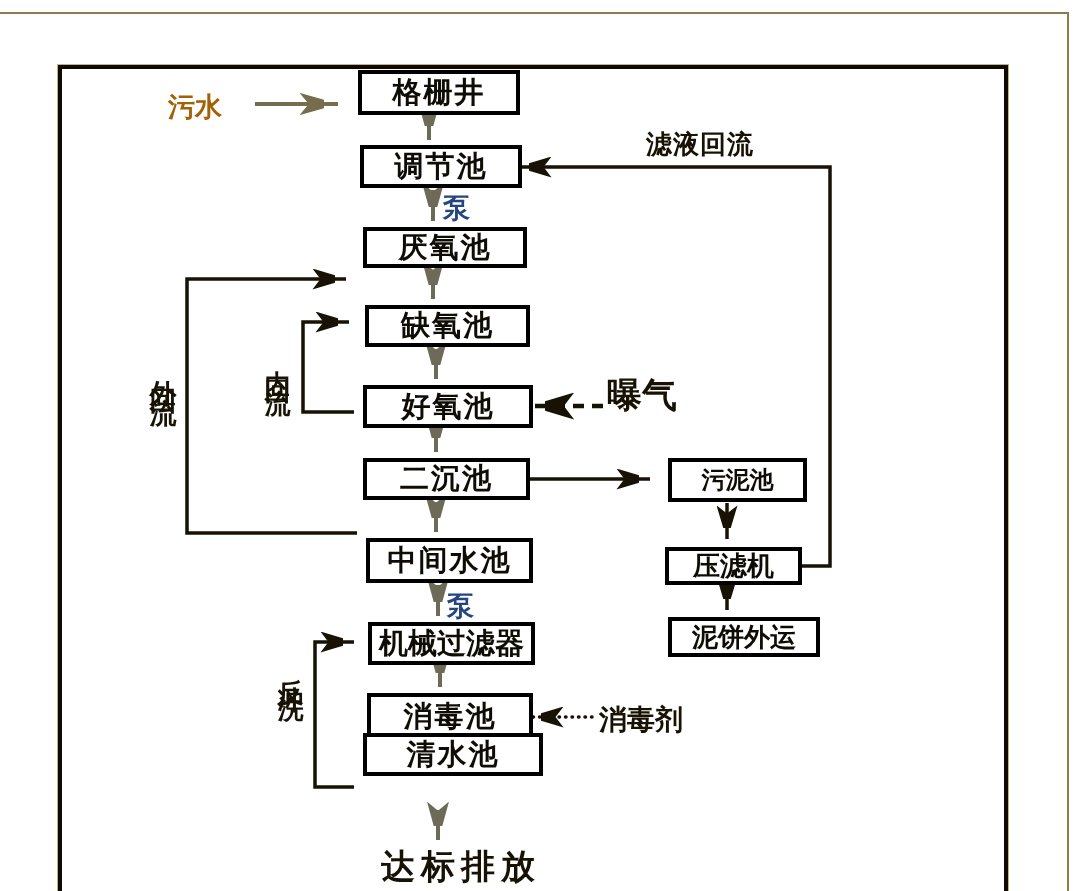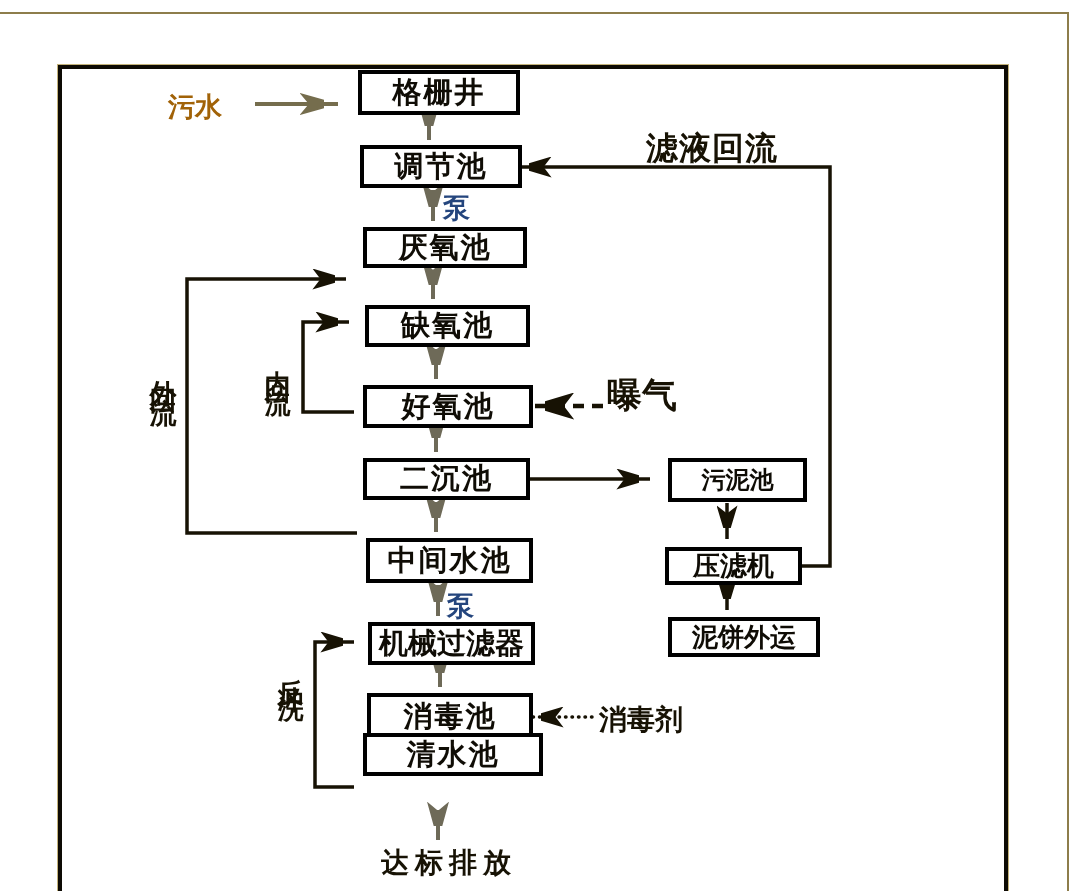--- a/index.html
+++ b/index.html
@@ -93,21 +93,21 @@
   <div class="node" style="left:358px;top:622px;width:167px;height:43px;letter-spacing:0">机械过滤器</div>
   <div class="node" style="left:357px;top:693px;width:166px;height:47px">消毒池</div>
   <div class="node" style="left:353px;top:733px;width:180px;height:43px">清水池</div>
   <div class="node" style="left:658px;top:458px;width:139px;height:44px;font-size:24px;letter-spacing:0">污泥池</div>
   <div class="node" style="left:655px;top:547px;width:137px;height:38px;font-size:27px;letter-spacing:0">压滤机</div>
   <div class="node" style="left:658px;top:617px;width:152px;height:40px;font-size:26px;letter-spacing:0">泥饼外运</div>
 
   <div class="lbl olive" style="left:168px;top:89px;font-size:27px">污水</div>
   <div class="lbl blue" style="left:443px;top:190px;font-size:27px">泵</div>
   <div class="lbl blue" style="left:447px;top:588px;font-size:27px">泵</div>
-  <div class="lbl" style="left:646px;top:127px;font-size:32px;letter-spacing:1px">滤液回流</div>
+  <div class="lbl" style="left:646px;top:127px;font-size:26px;letter-spacing:1px">滤液回流</div>
   <div class="lbl" style="left:607px;top:372px;font-size:35px">曝气</div>
   <div class="lbl" style="left:599px;top:701px;font-size:28px">消毒剂</div>
   <div class="lbl vert" style="left:149px;top:358px;font-size:27px">外回流</div>
   <div class="lbl vert" style="left:264px;top:350px;font-size:26px">内回流</div>
   <div class="lbl vert" style="left:277px;top:657px;font-size:26px">反冲洗</div>
-  <div class="lbl" style="left:381px;top:844px;font-size:28px;letter-spacing:6px">达标排放</div>
+  <div class="lbl" style="left:381px;top:844px;font-size:34px;letter-spacing:6px">达标排放</div>
 
 </div>
 
 </body></html>

